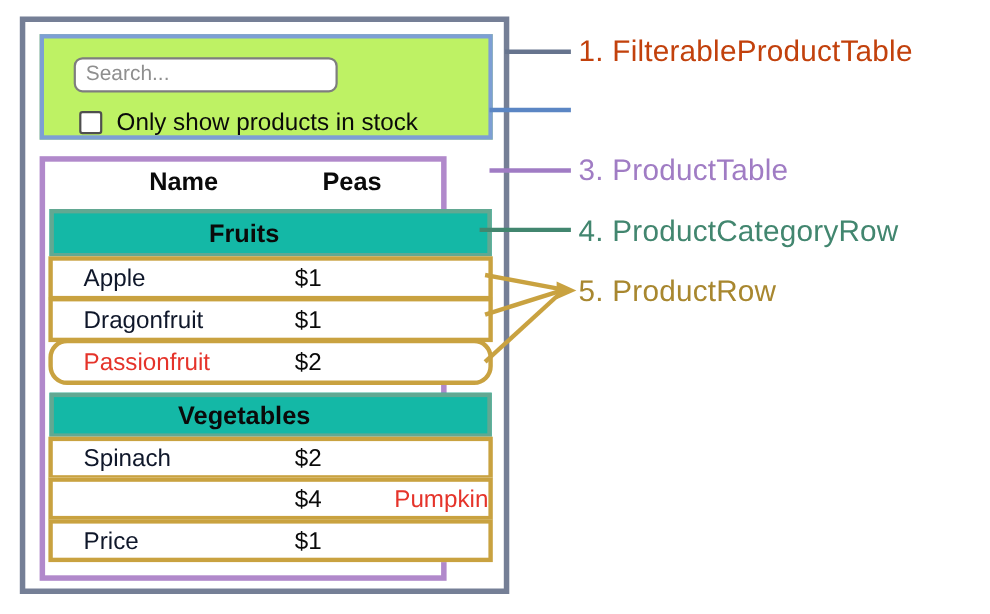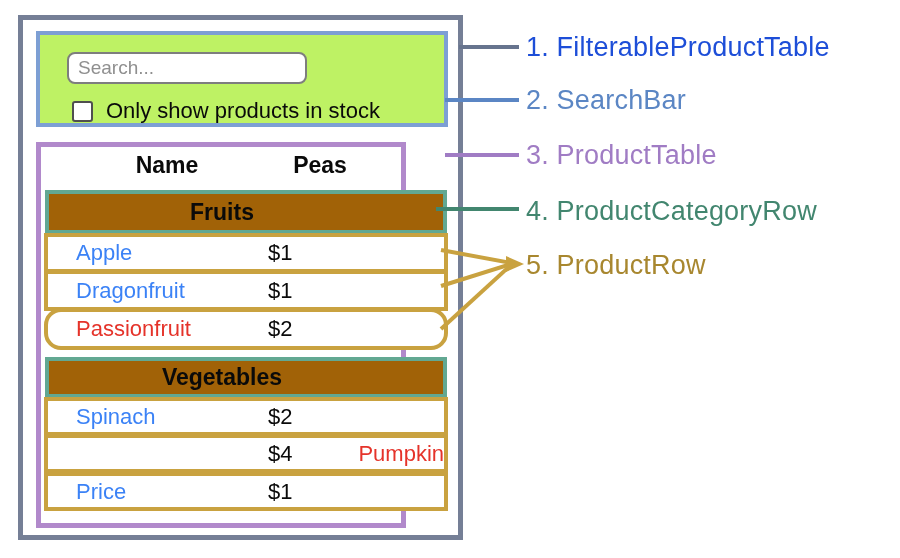--- a/index.html
+++ b/index.html
@@ -19,29 +19,29 @@
   #search-input::placeholder{color:#8f8f8f;opacity:1;}
   #stock-filter-row{position:absolute;left:32px;top:63px;display:flex;align-items:center;}
   #stock-filter-checkbox{
     width:21px;height:21px;box-sizing:border-box;border:2px solid #4f4f4f;border-radius:3px;background:#fff;
     flex:0 0 auto;cursor:pointer;
   }
   #stock-filter-label{margin-left:13px;font-size:22px;color:#0a0a0a;white-space:nowrap;}
   #product-table-box{left:36px;top:142px;width:370px;height:386px;border:5px solid #000000;background:#fff;}
   .th{position:absolute;top:3px;height:30px;line-height:30px;font-weight:bold;font-size:23px;color:#0a0a0a;transform:translateX(-50%);white-space:nowrap;}
   .category-row{
-    position:absolute;left:4px;width:394px;border:4px solid #62a892;background:#a16207;
+    position:absolute;left:4px;width:394px;border:4px solid #62a892;background:#14b8a6;
     display:flex;align-items:center;justify-content:center;
   }
   .category-row .cat-label{font-weight:bold;font-size:23px;color:#0a0a0a;padding-right:48px;}
   .product-row{
     position:absolute;left:3px;width:396px;border:4px solid #c9a240;background:#fff;
     display:flex;align-items:center;
   }
-  .product-row .row-name{margin-left:28px;font-size:22px;color:#3b82f6;white-space:nowrap;}
+  .product-row .row-name{margin-left:28px;font-size:22px;color:#0f172a;white-space:nowrap;}
   .product-row .row-price{position:absolute;left:220px;font-size:22px;color:#0a0a0a;white-space:nowrap;}
   
   .legend-label{
     position:absolute;left:526px;transform:translateY(-50%);
     font-size:27px;font-weight:500;letter-spacing:.2px;white-space:nowrap;
   }
   #connector-svg{position:absolute;left:0;top:0;width:900px;height:558px;pointer-events:none;}
 </style>
 </head>
 <body>
@@ -106,19 +106,18 @@
     <line x1="459" y1="47" x2="519" y2="47" stroke-width="4" stroke="#67748e"></line>
     <line x1="445" y1="100" x2="519" y2="100" stroke-width="4" stroke="#5b86c4"></line>
     <line x1="445" y1="155" x2="519" y2="155" stroke-width="4" stroke="#a07cc4"></line>
     <line x1="436" y1="209" x2="519" y2="209" stroke-width="4" stroke="#42866f"></line>
     <line x1="441" y1="250" x2="511" y2="263" stroke-width="4" stroke="#c9a240"></line>
     <line x1="441" y1="286" x2="511" y2="264" stroke-width="4" stroke="#c9a240"></line>
     <line x1="441" y1="329" x2="511" y2="265" stroke-width="4" stroke="#c9a240"></line>
     <polygon points="506,256 524,264 506,272" fill="#c9a240"></polygon>
   </svg>
 
-  <div class="legend-label" style="top: 47px; color: #1d4ed8;">1. FilterableProductTable</div>
-  <div class="legend-label" style="top: 100px; color: rgb(91, 134, 196);">2. SearchBar</div>
+  <div class="legend-label" style="top: 47px; color: #c2410c;">1. FilterableProductTable</div>
   <div class="legend-label" style="top: 155px; color: rgb(160, 124, 196);">3. ProductTable</div>
   <div class="legend-label" style="top: 211px; color: rgb(66, 134, 111);">4. ProductCategoryRow</div>
   <div class="legend-label" style="top: 265px; color: rgb(168, 135, 47);">5. ProductRow</div>
 
 </div>
 
 </body></html>

